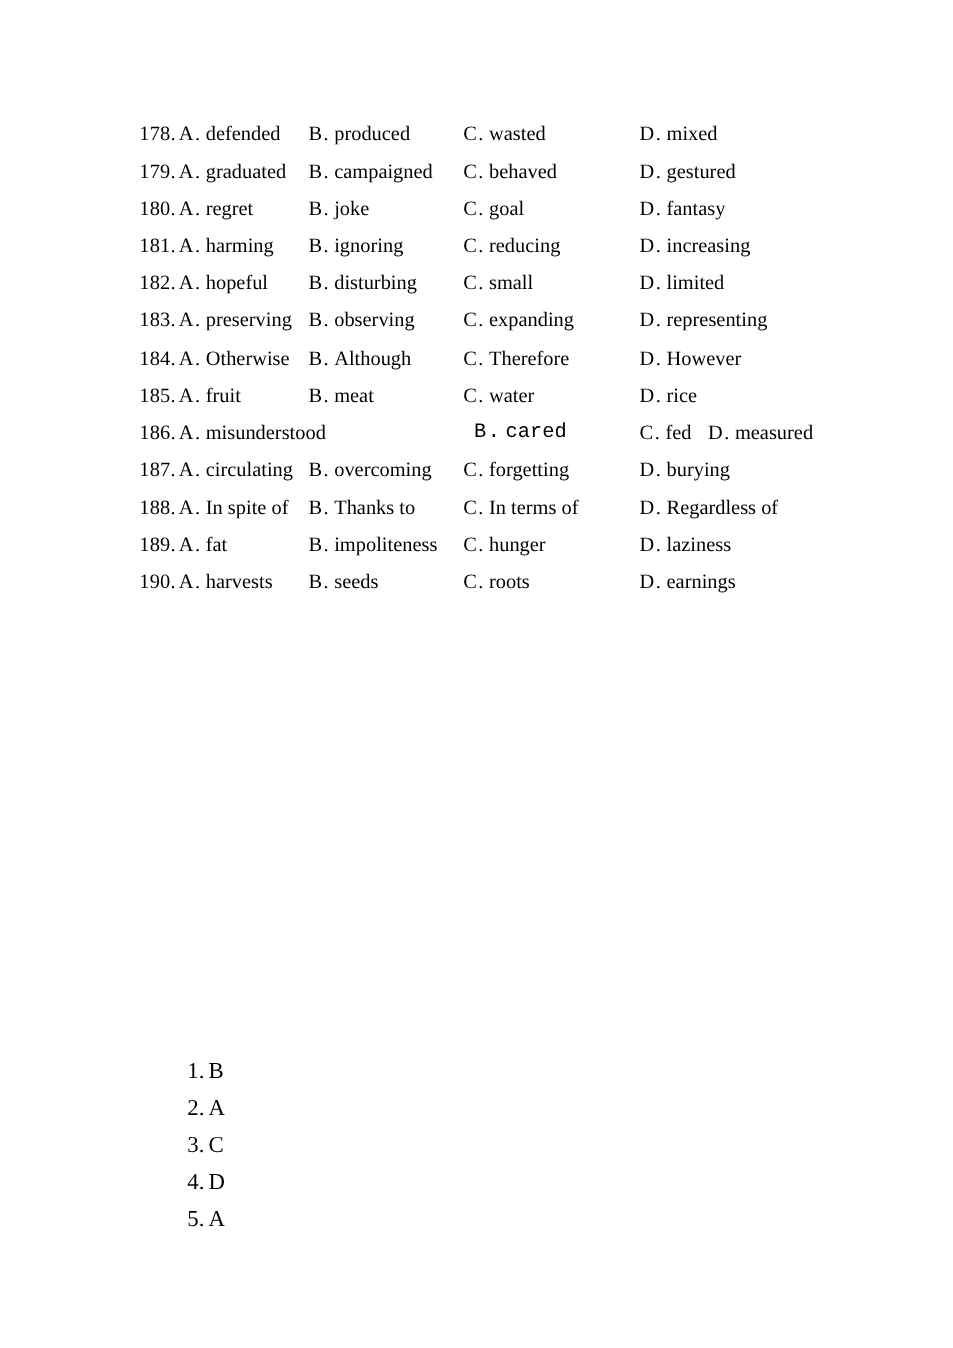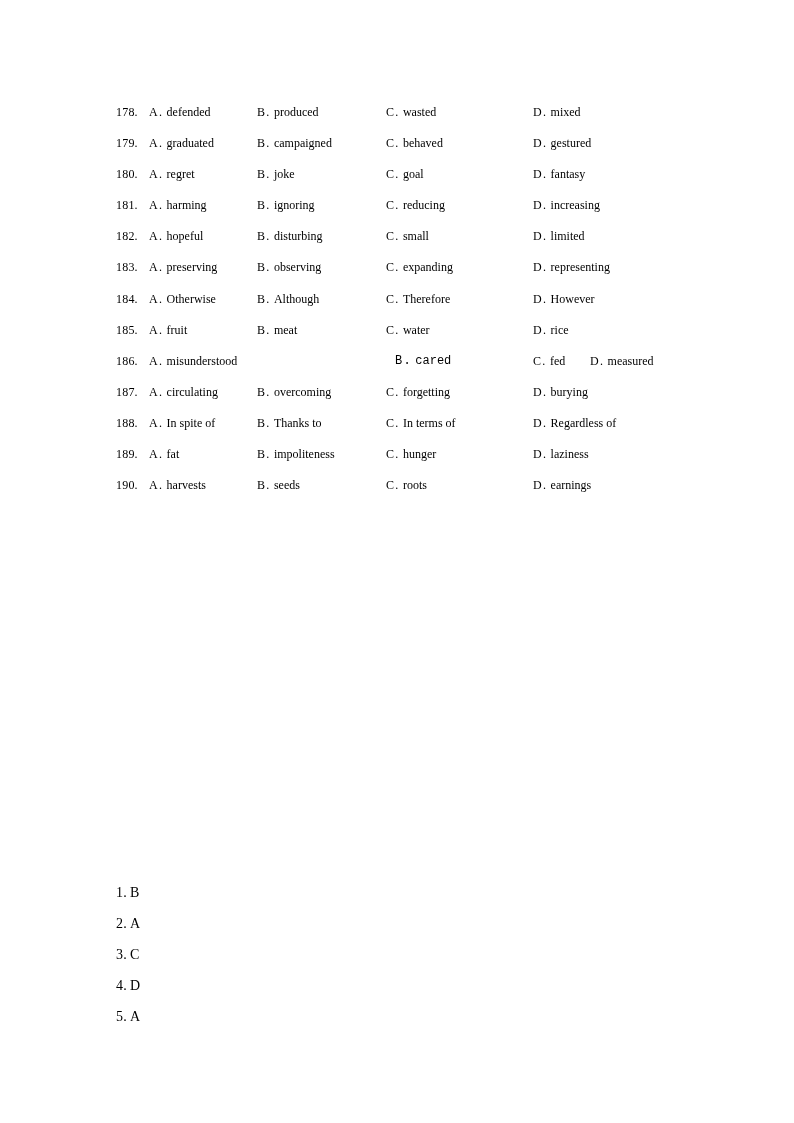--- a/index.html
+++ b/index.html
@@ -27,21 +27,21 @@
   .questions {
     position: absolute;
     left: 116px;
     top: 101px;
     width: 620px;
   }
 
   .q-row {
     position: relative;
     height: 31.1px;
-    font-size: 12px;
+    font-size: 17px;
     line-height: 22px;
     white-space: nowrap;
   }
 
   .q-num {
     position: absolute;
     left: 0;
     top: 0;
     letter-spacing: 0.2px;
   }
@@ -88,23 +88,24 @@
 
   .answers-list {
     position: absolute;
     left: 116px;
     top: 882px;
     width: 300px;
   }
 
   .a-row {
     height: 31.1px;
-    font-size: 14px;
+    font-size: 19px;
     line-height: 22px;
     white-space: nowrap;
+    margin-left: 40px;
   }
 
   .a-num {
     letter-spacing: 0.2px;
   }
   .a-letter {
     padding-left: 3px;
   }
 </style>
 </head>

